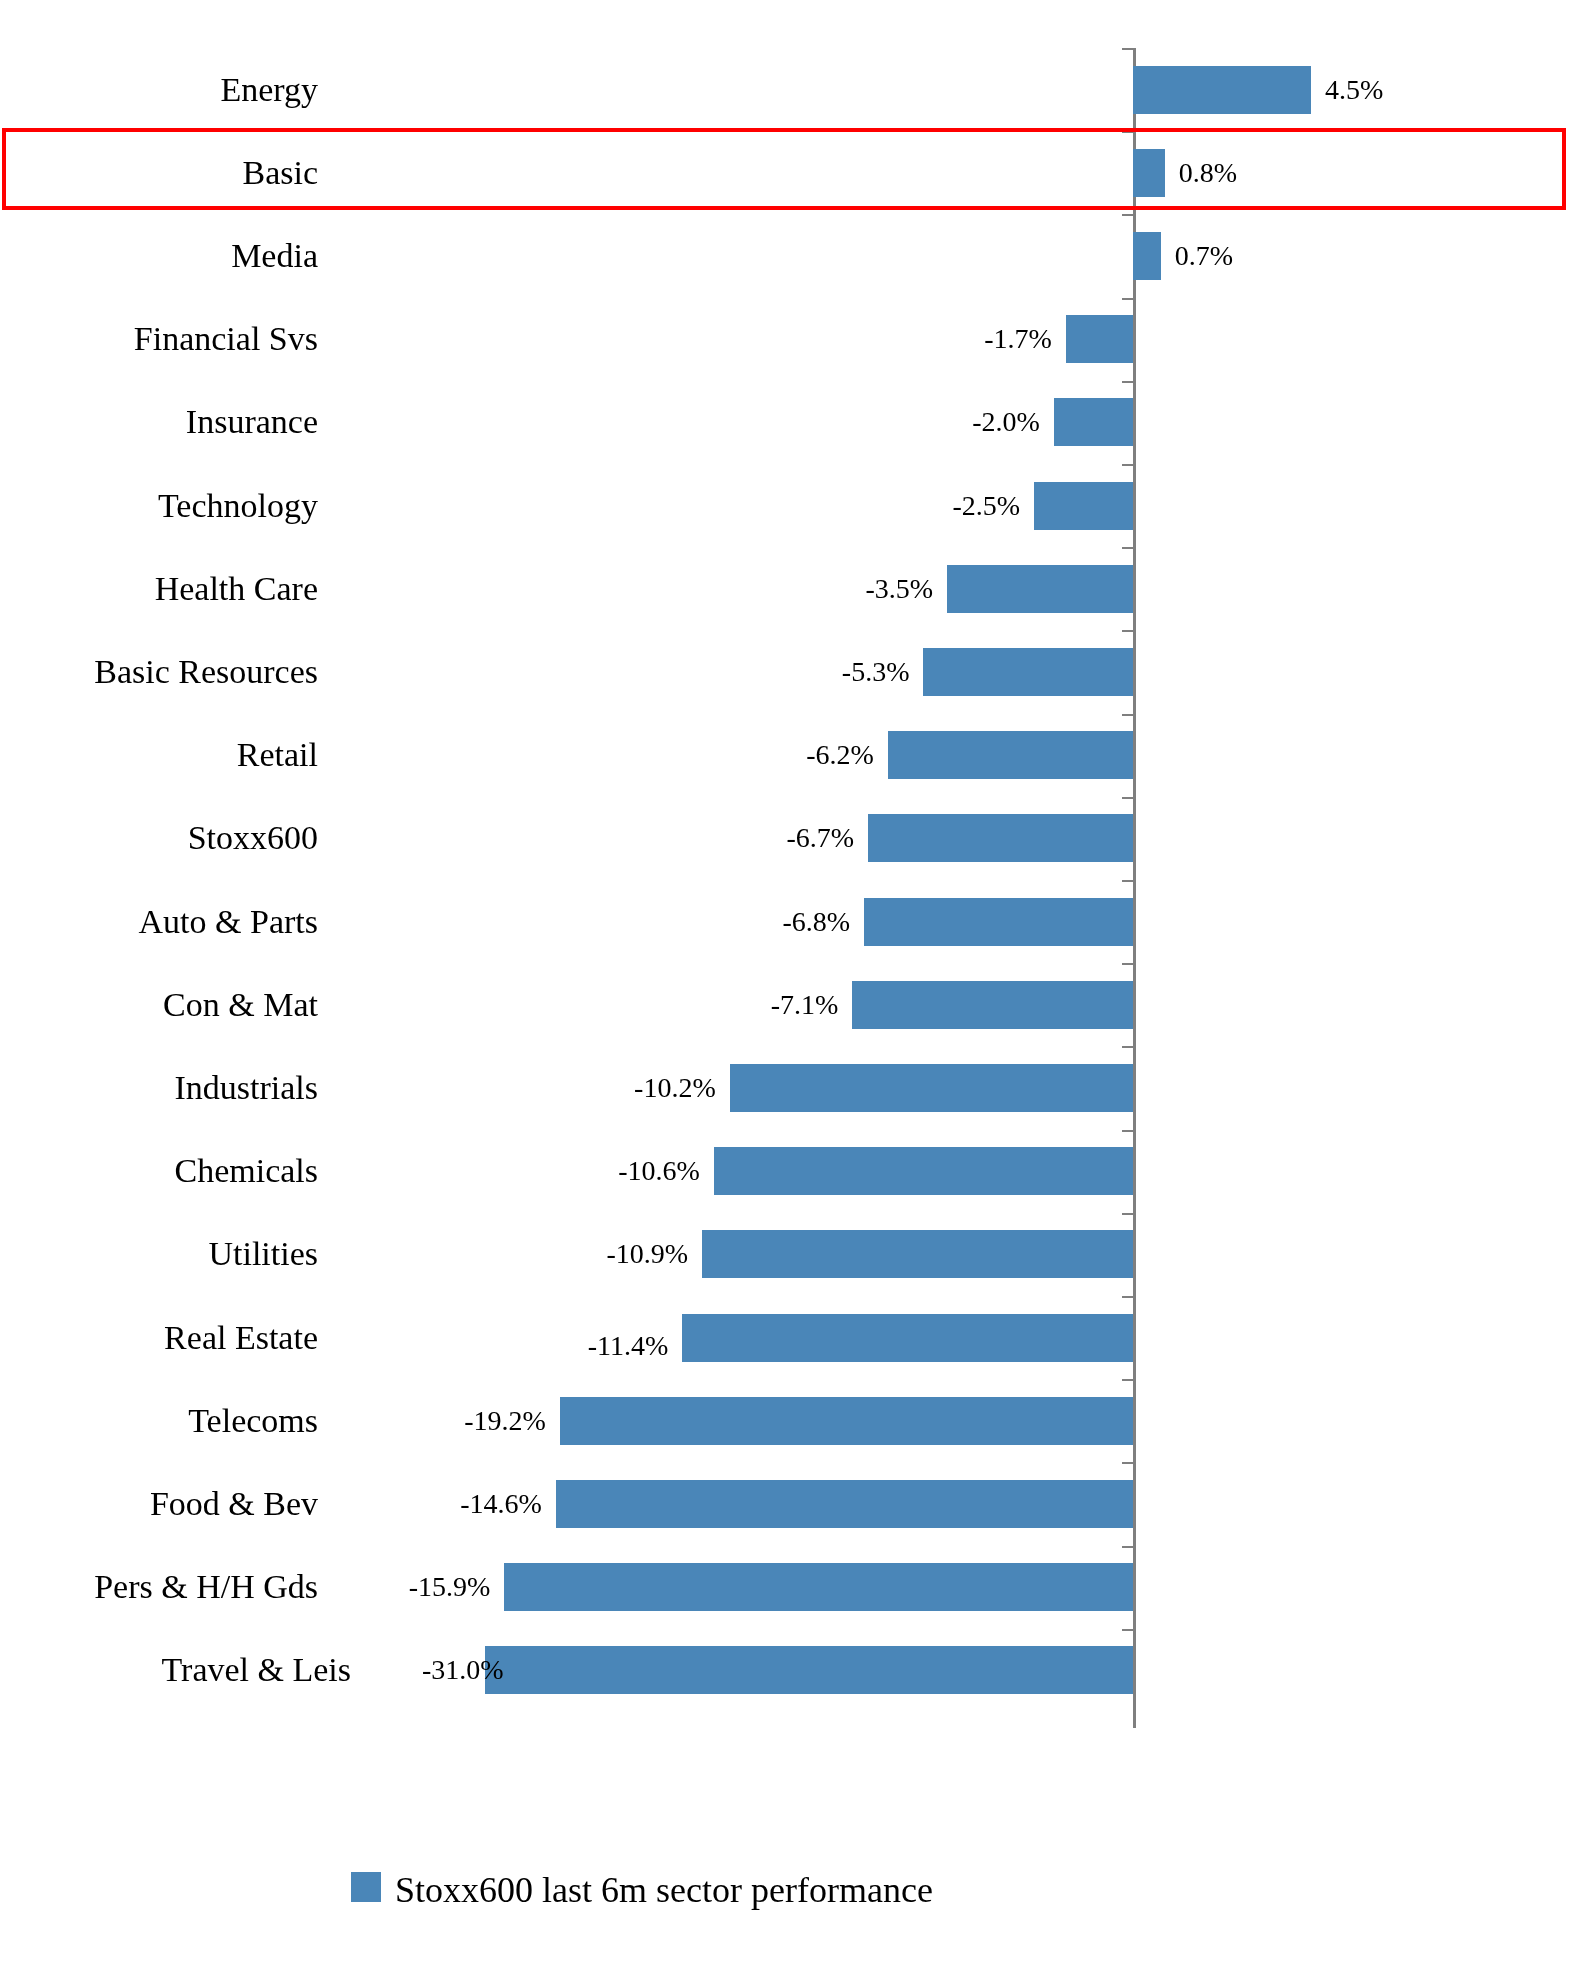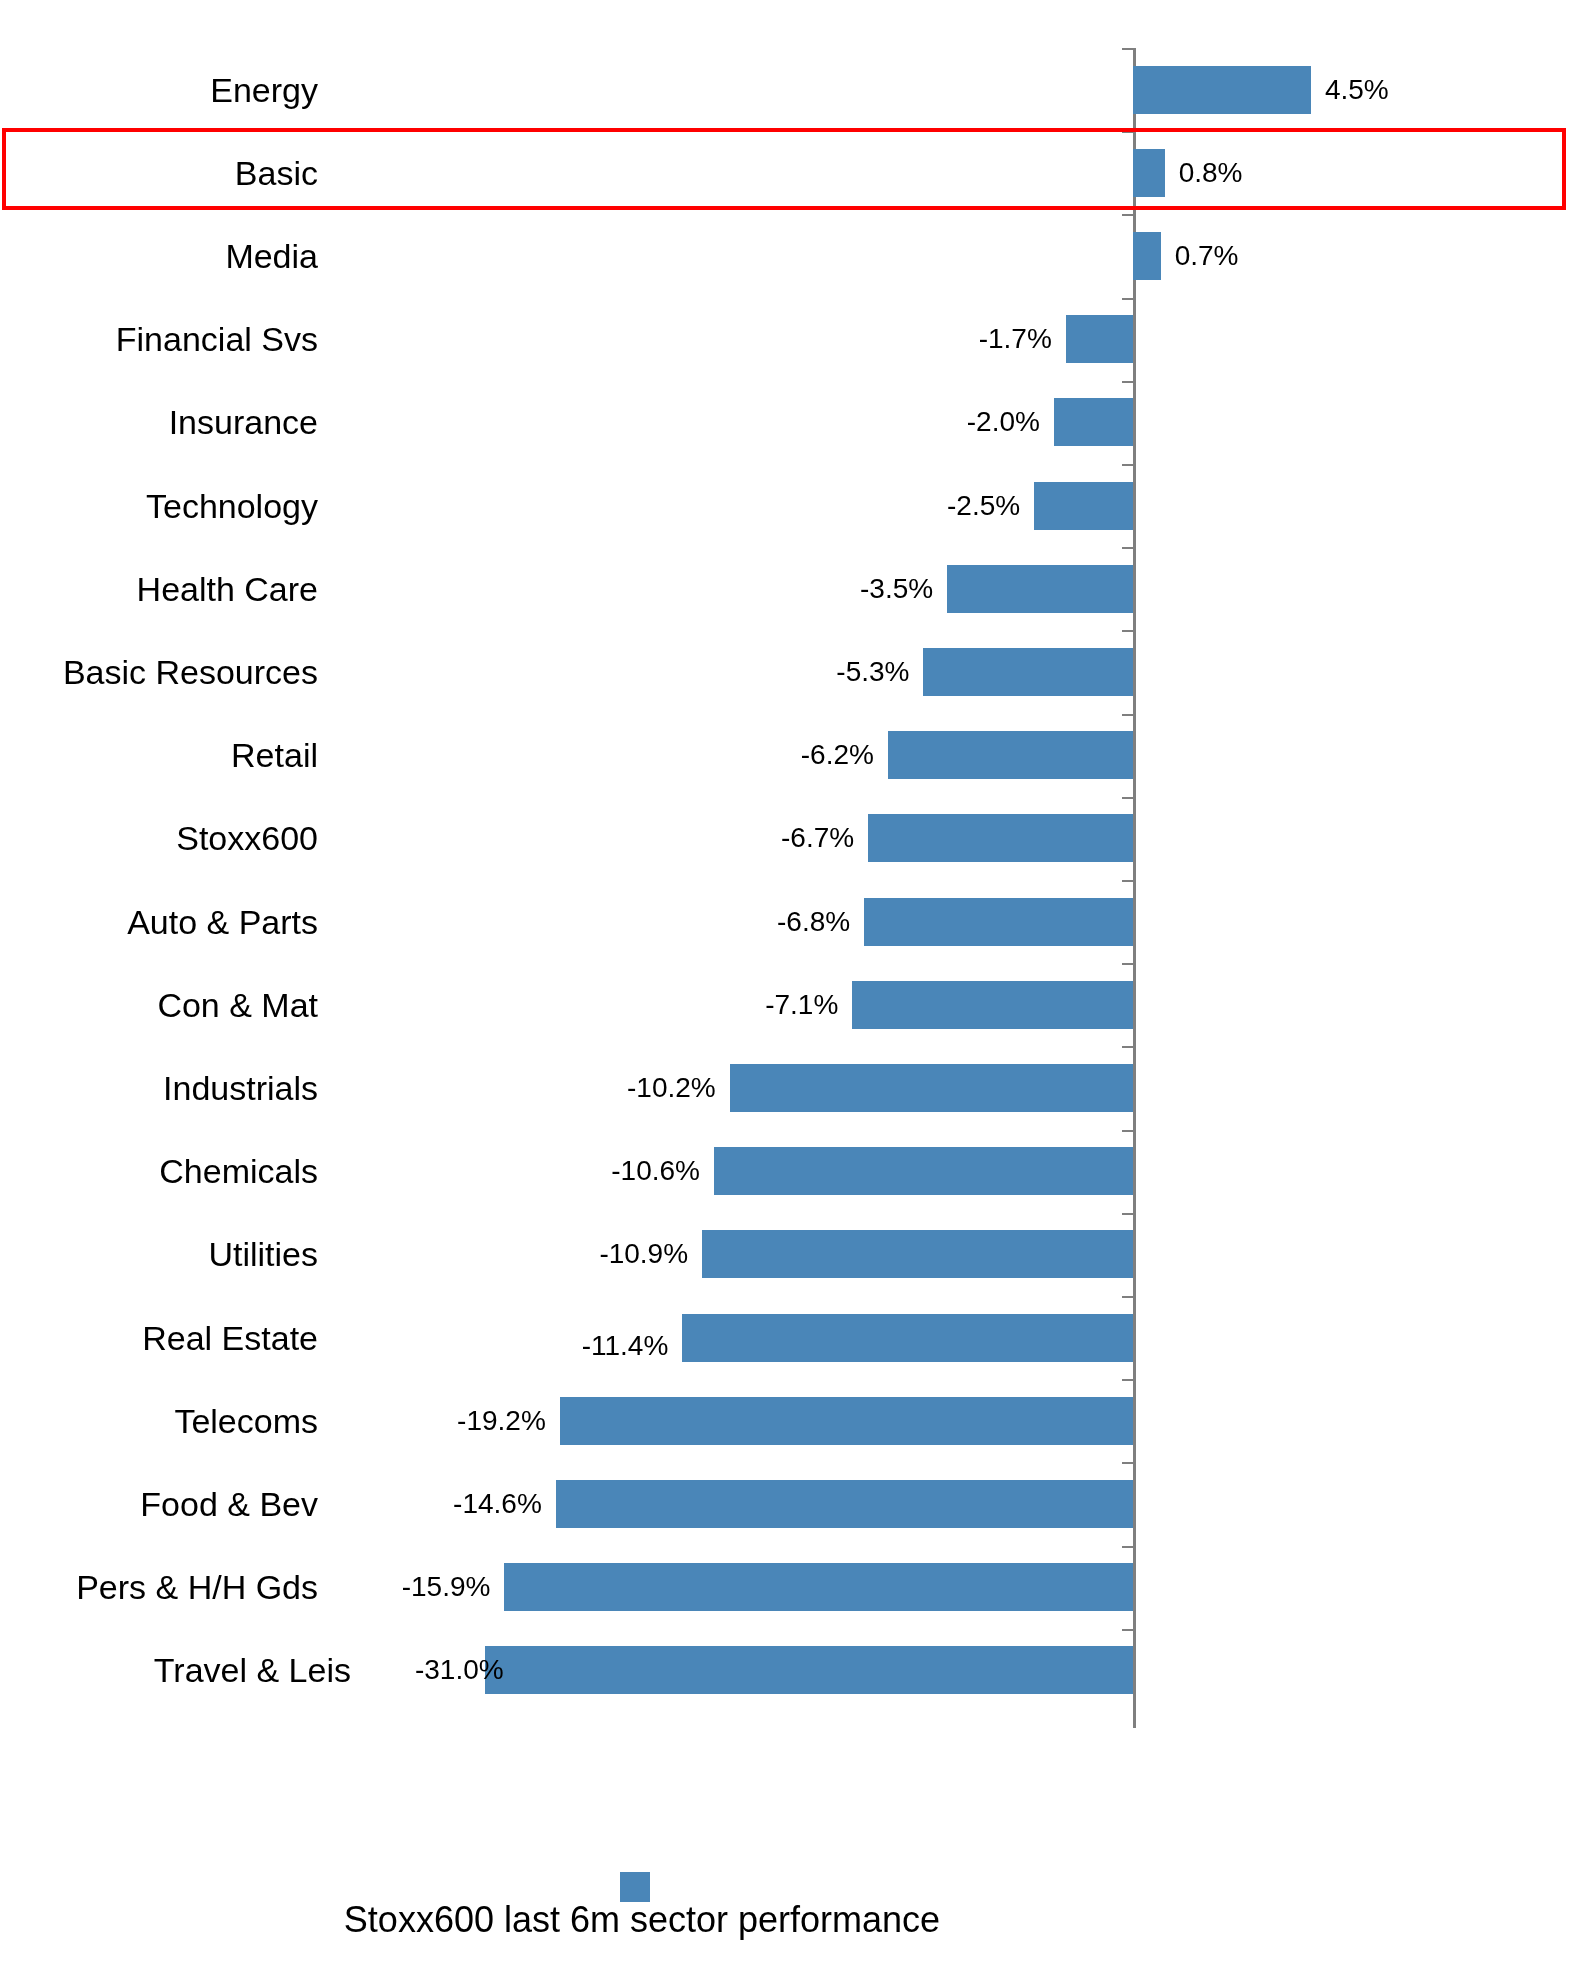--- a/index.html
+++ b/index.html
@@ -15,20 +15,21 @@
     position: relative;
     overflow: hidden;
   }
 
   #chart-root {
     position: absolute;
     left: 0;
     top: 0;
     width: 1592px;
     height: 1966px;
+    font-family: Liberation Serif, serif;
   }
 
   
 
   .plot-area {
     position: absolute;
     left: 0;
     top: 0;
     width: 1592px;
     height: 1720px;
@@ -112,22 +113,20 @@
     pointer-events: none;
   }
 
   .legend {
     position: absolute;
     left: 0;
     top: 1872px;
     width: 1284px;
     display: flex;
     justify-content: center;
-    align-items: center;
-    flex-direction: column;
   }
   .legend-swatch {
     width: 30px;
     height: 30px;
     background: #4a86b8;
     margin-right: 14px;
   }
   .legend-text {
     font-size: 36px;
     line-height: 1;

